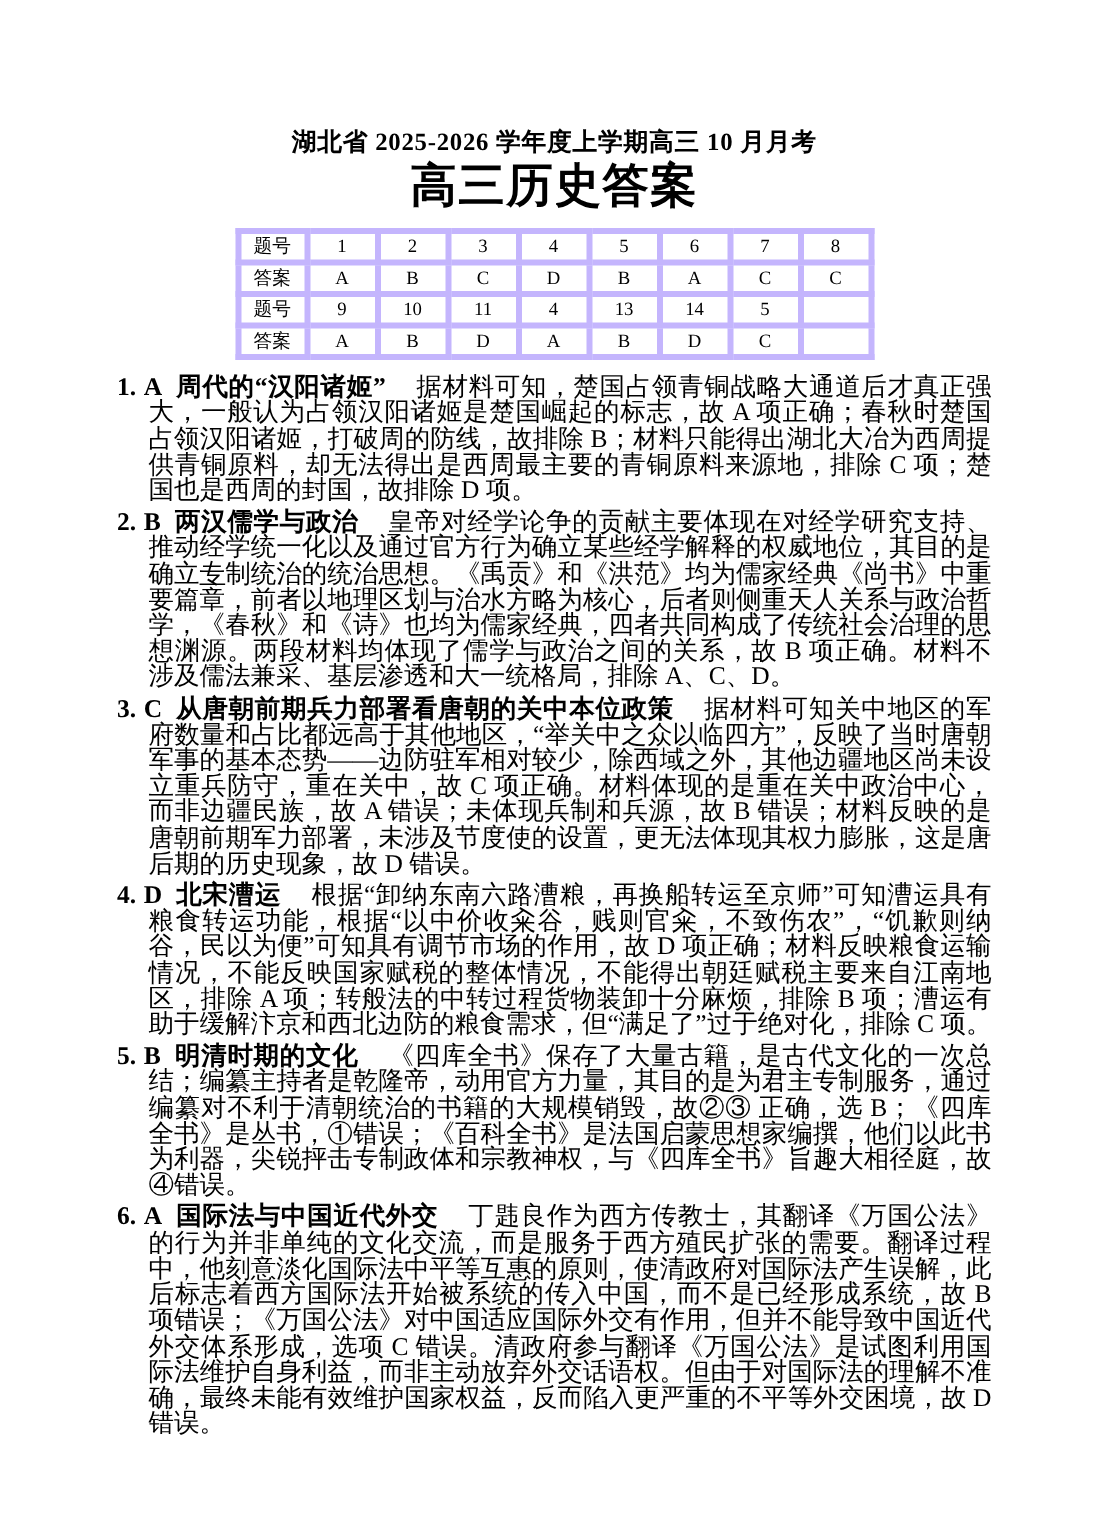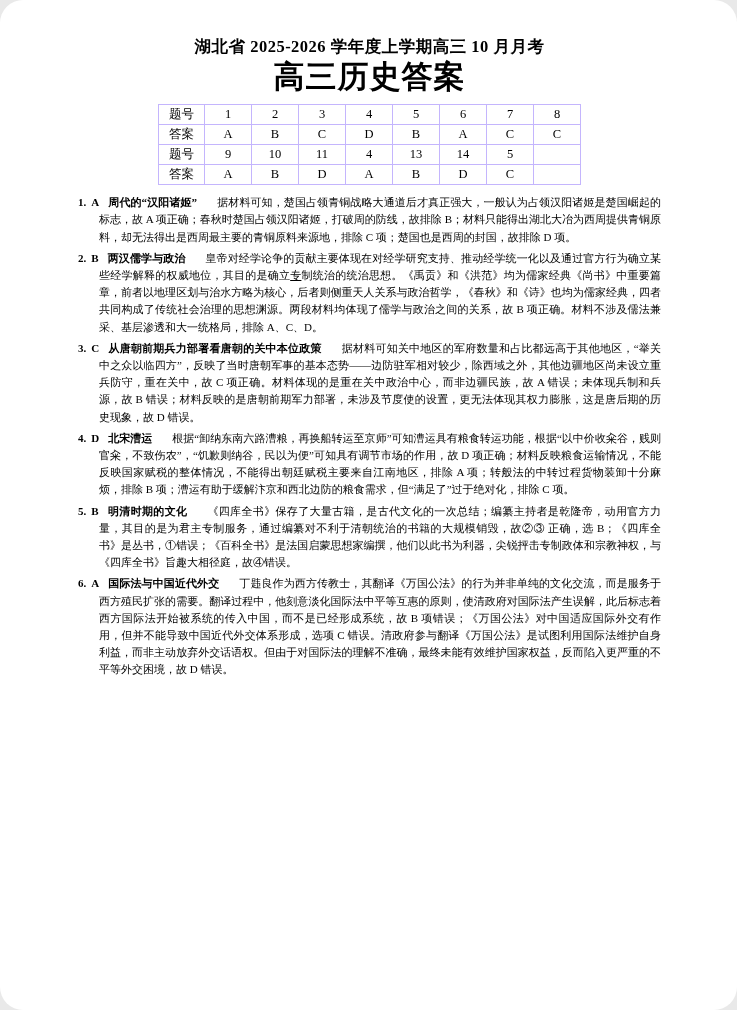--- a/index.html
+++ b/index.html
@@ -2,25 +2,24 @@
 <html><head>
 <meta charset="utf-8">
 <style>
   * { box-sizing: border-box; }
   html, body { margin: 0; padding: 0; background: #e9e9e9; }
   .page {
     width: 737px;
     height: 1010px;
     margin: 0 auto;
     background: #ffffff;
-    padding: 36px 76px 0 78px;
+    padding: 84px 76px 0 78px;
     overflow: hidden;
     font-family: "Liberation Serif", "DejaVu Serif", serif;
     color: #000;
-    border-radius: 23px;
   }
   .title1 {
     text-align: center;
     font-weight: 700;
     font-size: 16.5px;
     letter-spacing: 0.5px;
   }
   .title2 {
     text-align: center;
     font-weight: 700;
@@ -28,32 +27,32 @@
     letter-spacing: 1px;
     margin-top: 2px;
     line-height: 1.2;
     font-family: Liberation Mono, monospace;
   }
   table.answers {
     border-collapse: collapse;
     margin: 7px auto 9px auto;
   }
   table.answers td {
-    border: 1px solid #c4b5fd;
+    border: 4px solid #c4b5fd;
     width: 47px;
     height: 20px;
     text-align: center;
     vertical-align: middle;
     font-size: 12.5px;
     padding: 0 2px;
   }
   table.answers td.rowlabel { width: 46px; }
   .explanations { margin-top: 4px; }
   .exp {
-    font-size: 11px;
+    font-size: 17px;
     line-height: 17.2px;
     text-align: justify;
     margin: 0 0 4px 0;
     padding-left: 21px;
     text-indent: -21px;
   }
   .exp-head { font-weight: 700; margin-right: 20px; }
   .exp-letter { margin-left: 5px; }
   .exp-topic { margin-left: 9px; }
   .u { text-decoration: underline; }

